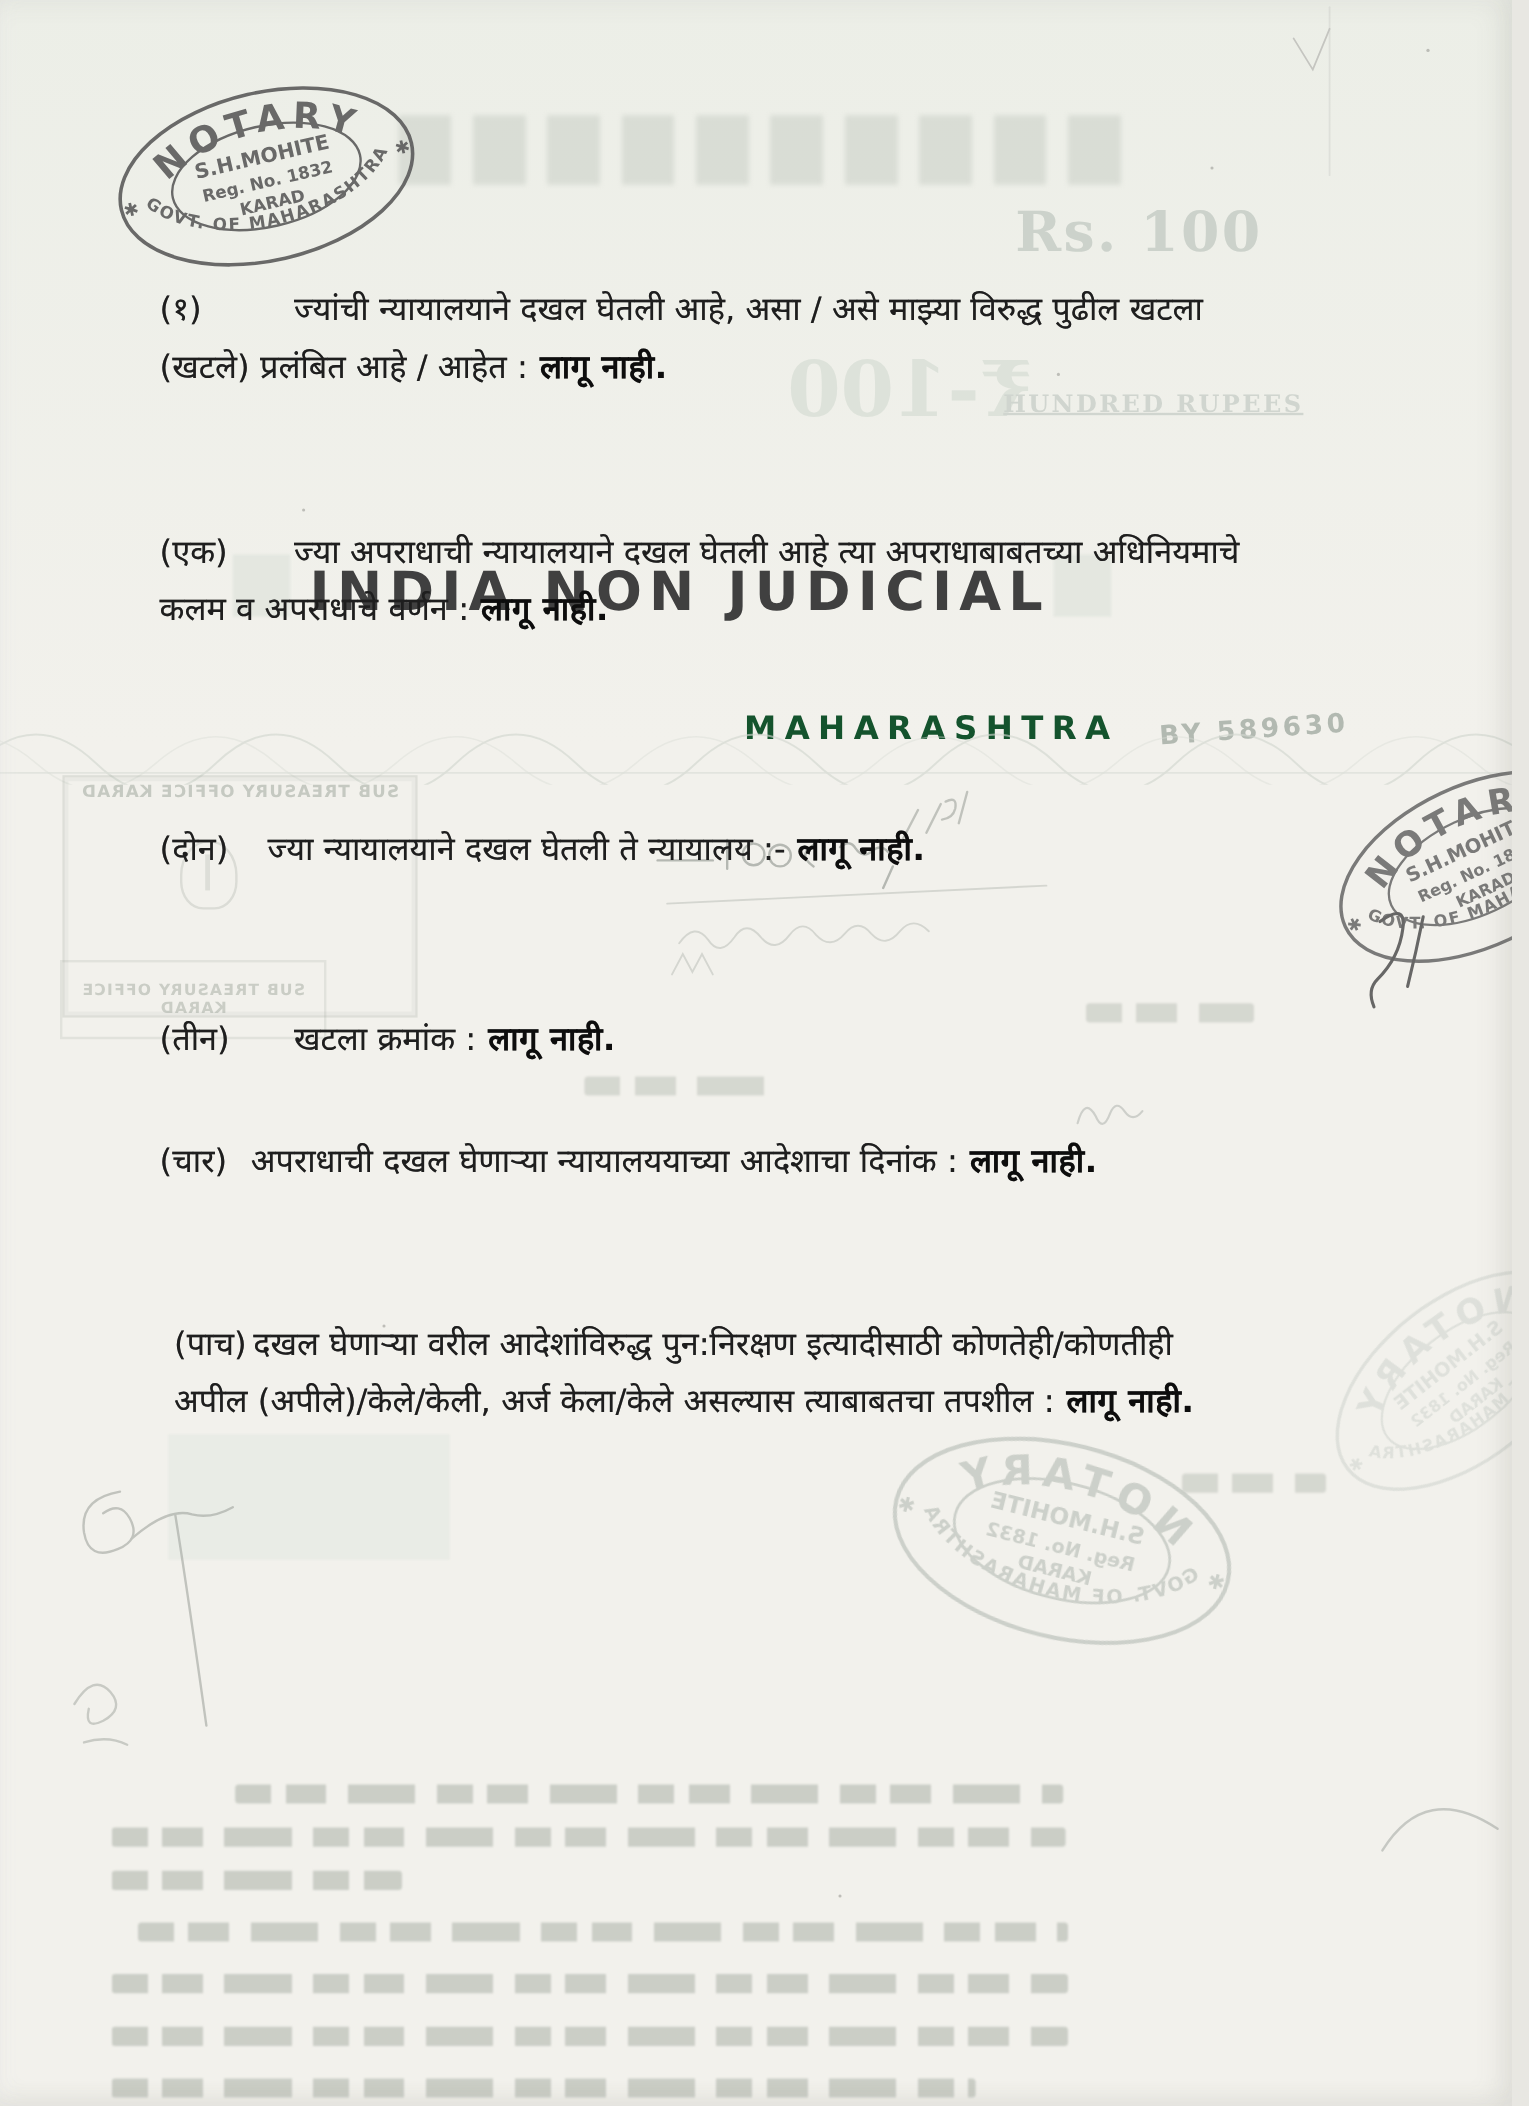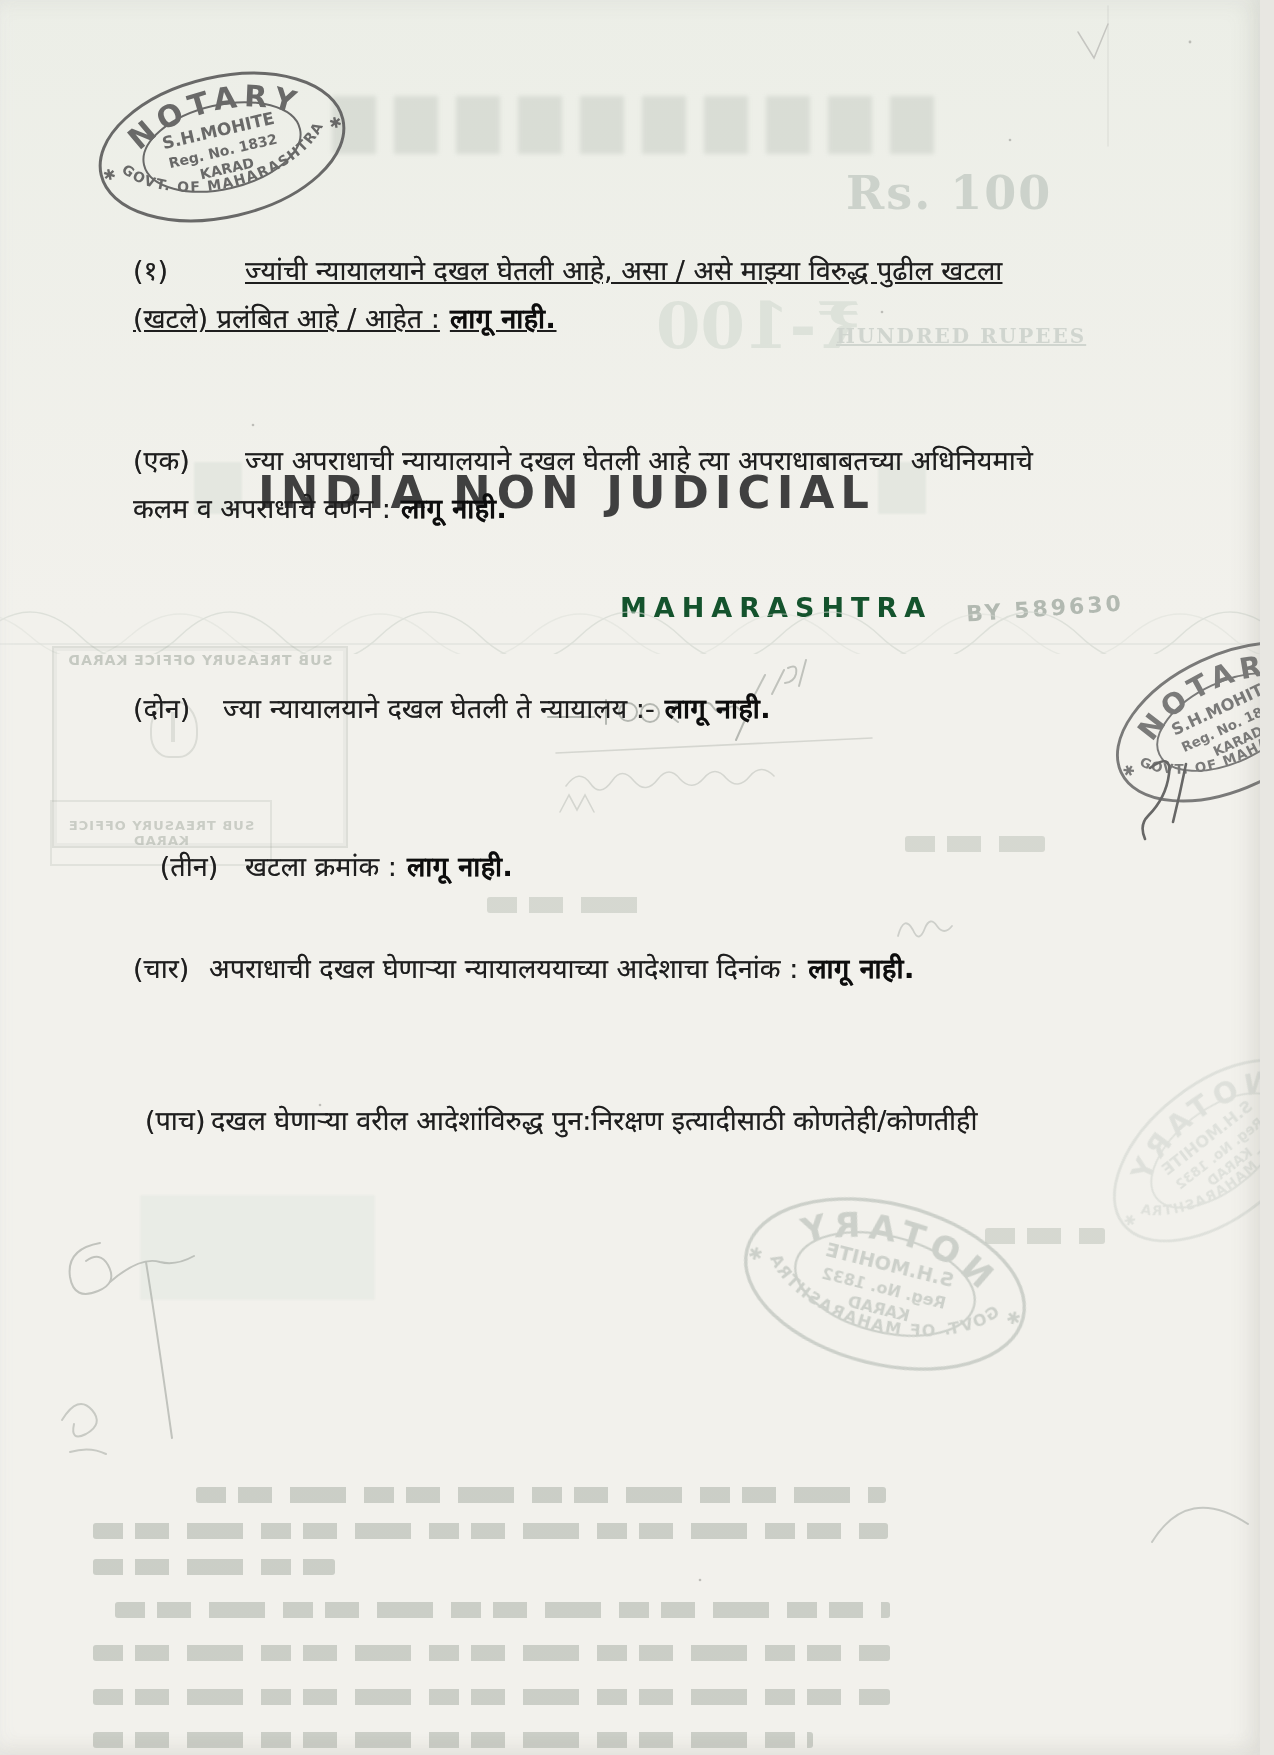--- a/index.html
+++ b/index.html
@@ -163,44 +163,45 @@
     <g fill="#9b9b96" opacity=".6">
       <circle cx="253" cy="425" r="1.3"></circle>
         <circle cx="882" cy="312" r="1.3"></circle>
       <circle cx="1010" cy="140" r="1.3"></circle>
         <circle cx="320" cy="1105" r="1.3"></circle>
       <circle cx="700" cy="1580" r="1.3"></circle>
         <circle cx="1190" cy="42" r="1.4"></circle>
     </g>
   </svg>
 
-  <div class="para" style="top:248px;text-decoration:underline;">
+  <div class="para" style="top:236px;">
     <div class="pline"><span class="lbl" style="min-width:112px;">(१)</span><span>ज्यांची न्यायालयाने दखल घेतली आहे, असा / असे माझ्या विरुद्ध पुढील खटला</span></div>
     <div class="pline"><span>(खटले) प्रलंबित आहे / आहेत :</span><span class="bold-na">लागू नाही.</span></div>
   </div>
 
   <div class="para" style="top:686px;">
     <div class="pline"><span class="lbl" style="min-width:90px;">(दोन)</span><span>ज्या न्यायालयाने दखल घेतली ते न्यायालय :-</span><span class="bold-na">लागू नाही.</span></div>
   </div>
 
   <div class="para" style="top:438px;">
     <div class="pline"><span class="lbl" style="min-width:112px;">(एक)</span><span>ज्या अपराधाची न्यायालयाने दखल घेतली आहे त्या अपराधाबाबतच्या अधिनियमाचे</span></div>
     <div class="pline"><span>कलम व अपराधाचे वर्णन :</span><span class="bold-na">लागू नाही.</span></div>
   </div>
 
   <div class="para" style="top:844px;">
-    <div class="pline"><span class="lbl" style="min-width:112px;text-align:center;">(तीन)</span><span>खटला क्रमांक :</span><span class="bold-na">लागू नाही.</span></div>
+    <div class="pline"><span class="lbl" style="min-width:112px;">(तीन)</span><span>खटला क्रमांक :</span><span class="bold-na">लागू नाही.</span></div>
   </div>
 
   <div class="para" style="top:946px;">
     <div class="pline"><span class="lbl" style="min-width:76px;">(चार)</span><span>अपराधाची दखल घेणाऱ्या न्यायालययाच्या आदेशाचा दिनांक :</span><span class="bold-na">लागू नाही.</span></div>
   </div>
 
   <div class="para" style="top:1098px;margin-left:12px;">
     <div class="pline"><span class="lbl" style="min-width:66px;">(पाच)</span><span>दखल घेणाऱ्या वरील आदेशांविरुद्ध पुन:निरक्षण इत्यादीसाठी कोणतेही/कोणतीही</span></div>
+    <div class="pline"><span>अपील (अपीले)/केले/केली, अर्ज केला/केले असल्यास त्याबाबतचा तपशील :</span><span class="bold-na">लागू नाही.</span></div>
   </div>
 
   <svg class="stamp stampA" width="260" height="150">
       <use href="#notary"></use>
     </svg>
   <svg class="stamp stampB" width="250" height="144">
       <use href="#notary"></use>
     </svg>
   <svg class="stamp stampC" width="300" height="172">
       <use href="#notary"></use>

